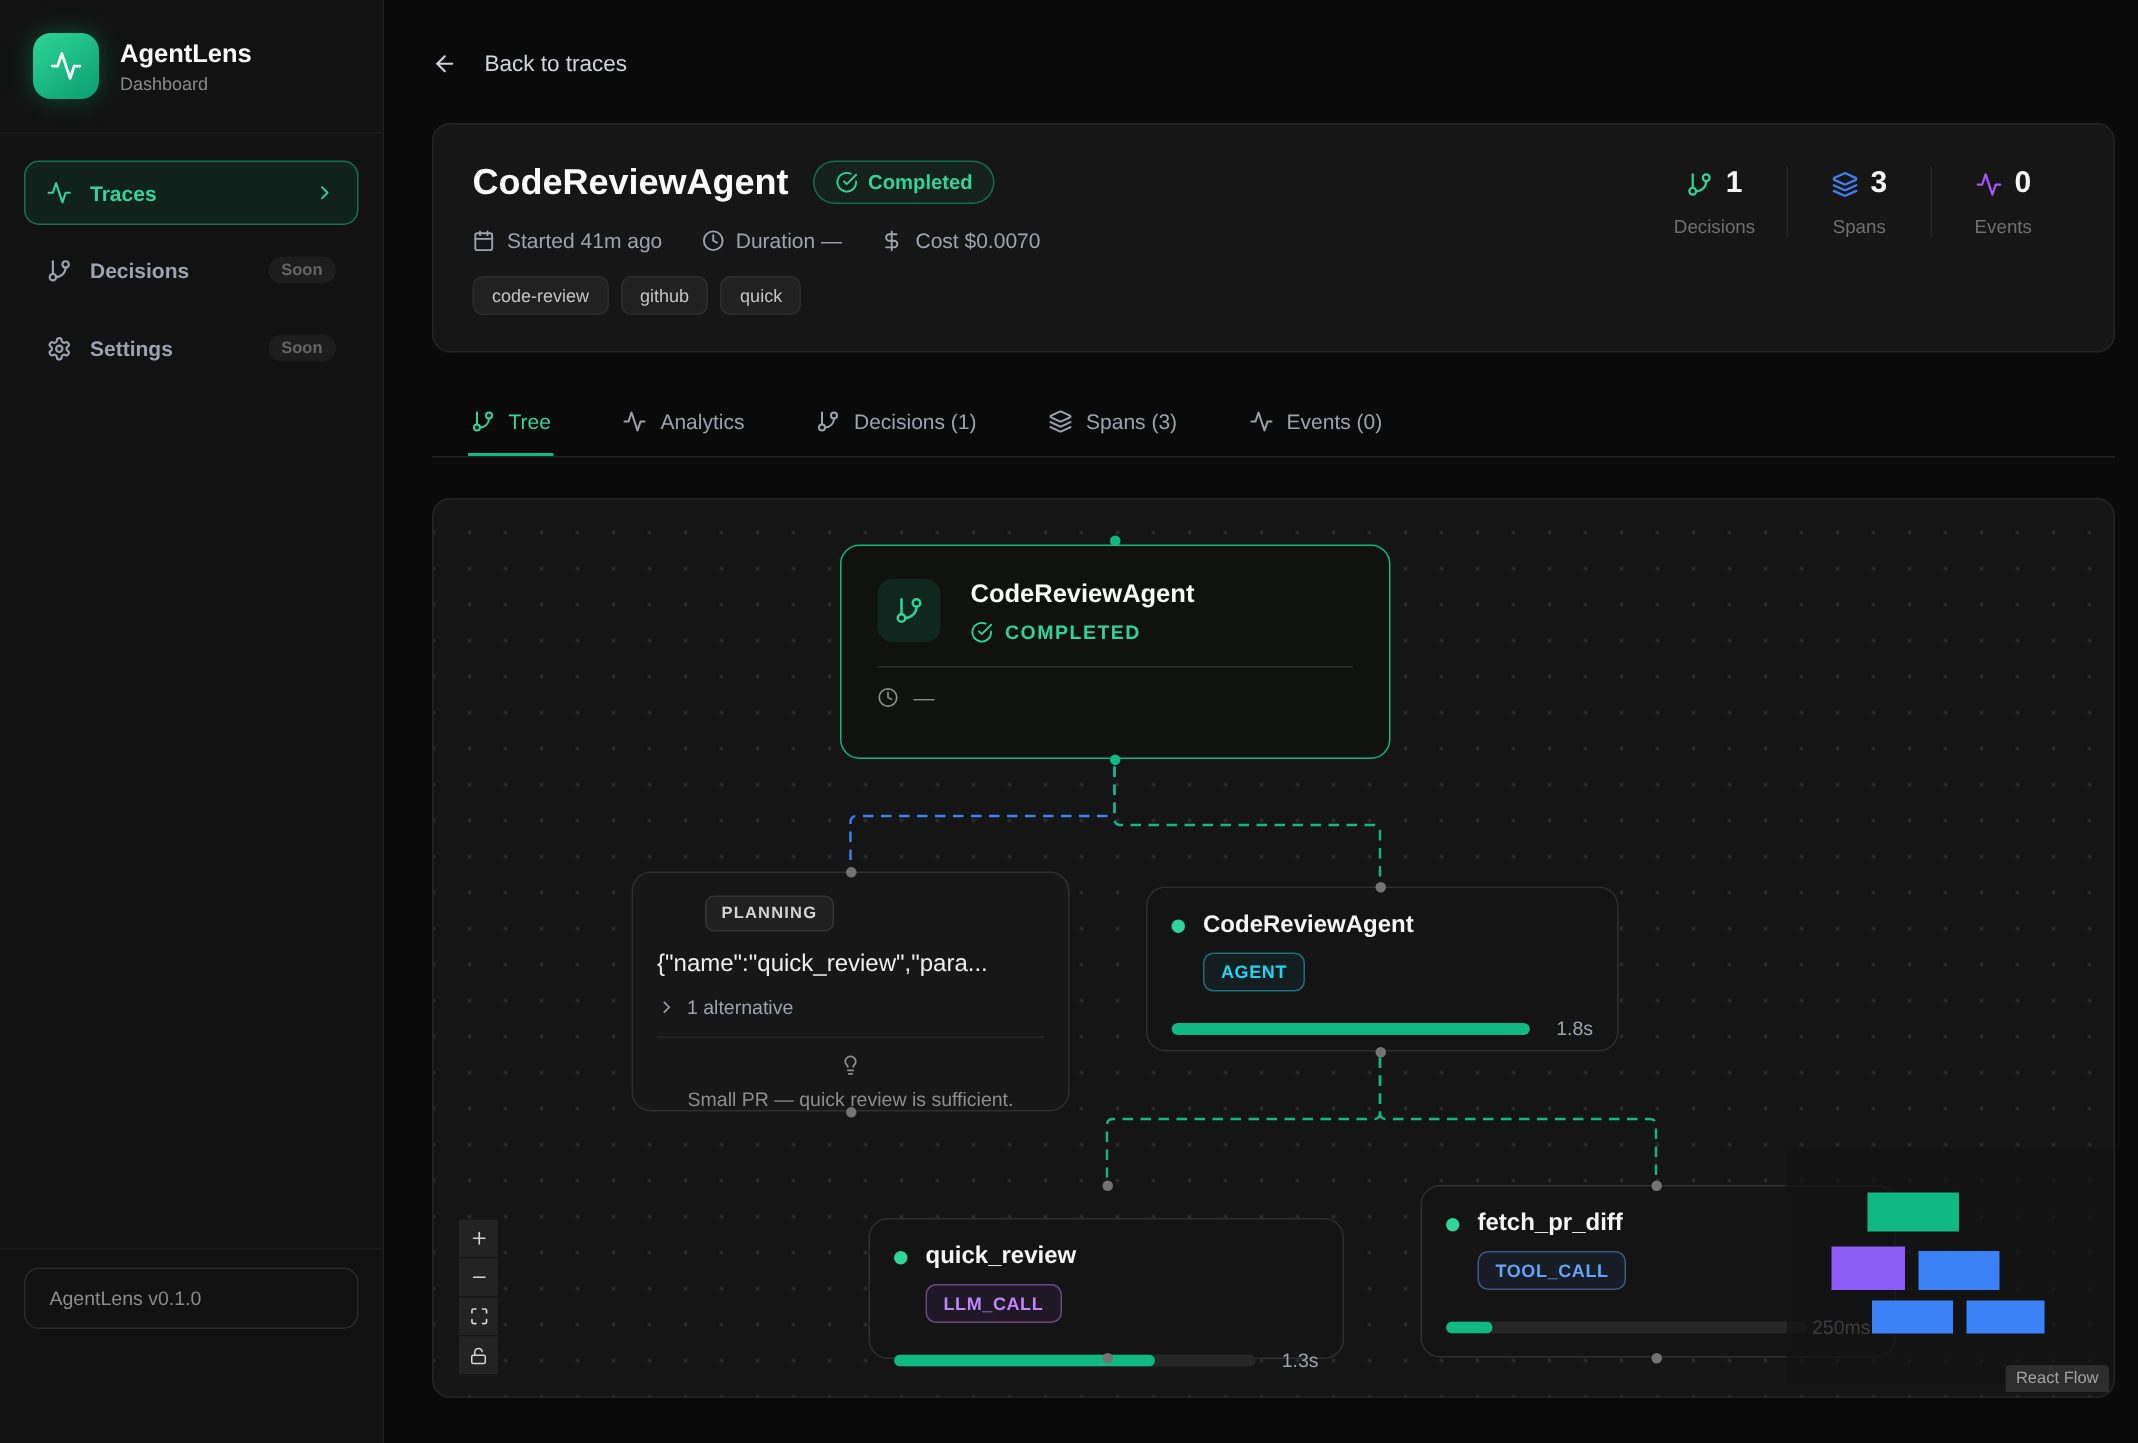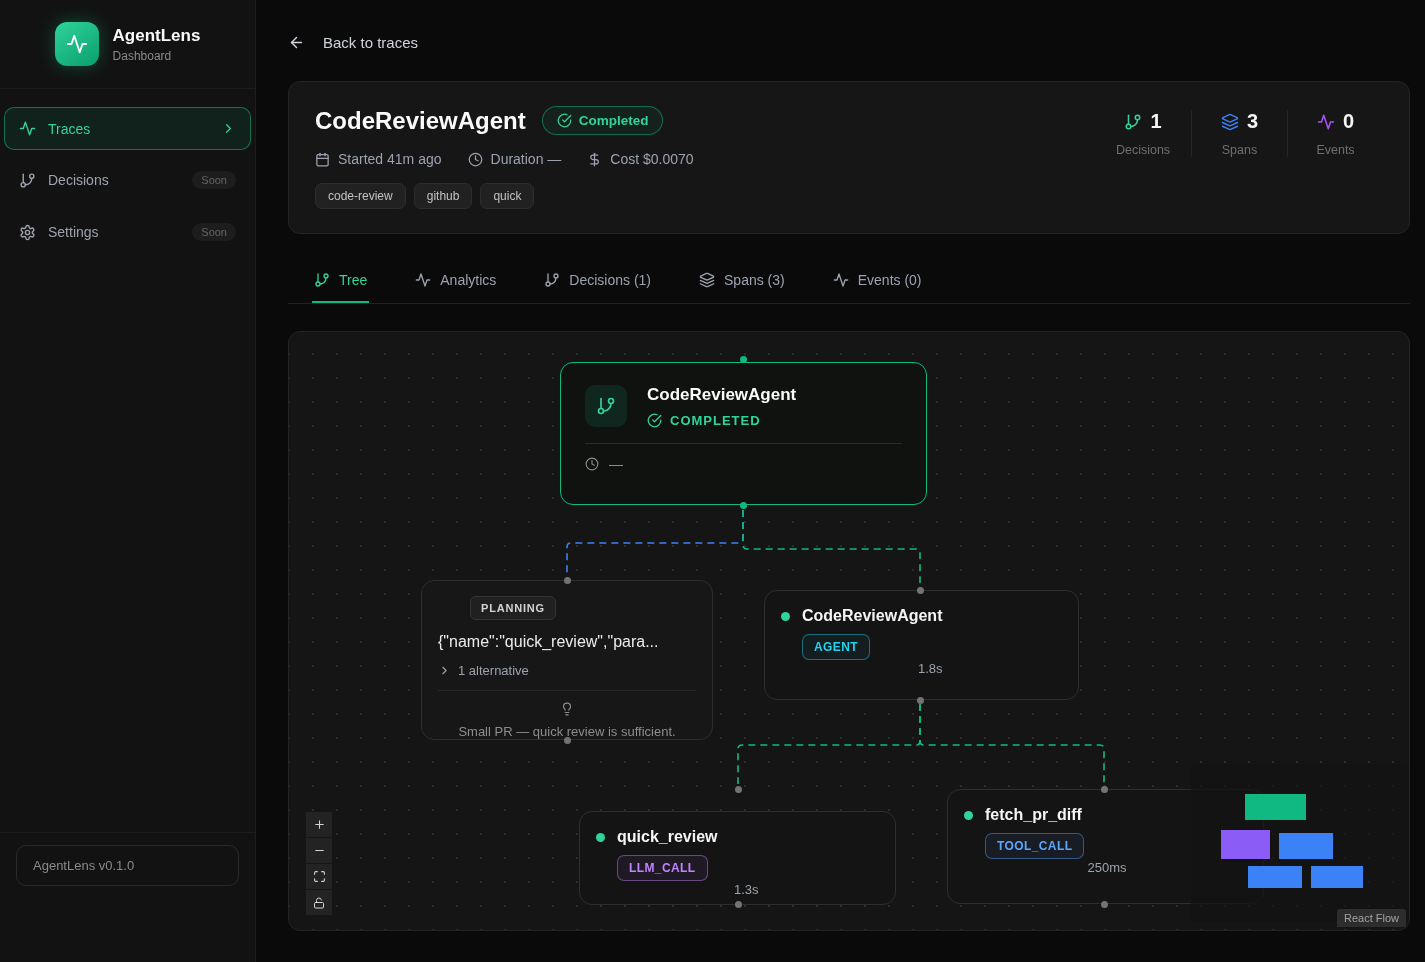--- a/index.html
+++ b/index.html
@@ -1,25 +1,25 @@
 <!DOCTYPE html>
 <html><head>
 <meta charset="utf-8">
 <style>
   * { margin:0; padding:0; box-sizing:border-box; }
   html,body { width:1425px; height:962px; background:#0a0a0a; font-family:"Liberation Sans","DejaVu Sans",sans-serif; color:#e5e5e5; overflow:hidden; }
   .ic { fill:none; stroke:currentColor; stroke-width:2; stroke-linecap:round; stroke-linejoin:round; flex:none; }
 
   
   .sidebar { position:fixed; left:0; top:0; width:256px; height:962px; background:#121212; border-right:1px solid #1e1e1e; }
-  .brand { display:flex; align-items:center; gap:14px; padding:22px 22px; border-bottom:1px solid #1d1d1d;justify-content:center; }
+  .brand { display:flex; align-items:center; gap:14px; padding:22px 22px; border-bottom:1px solid #1d1d1d; }
   .brand-logo { width:44px; height:44px; border-radius:12px; background:linear-gradient(145deg,#2fd49a,#0a9e6e); display:flex; align-items:center; justify-content:center; color:#fff; box-shadow:0 0 18px rgba(16,185,129,.35); }
   .brand-title { font-size:17px; font-weight:bold; color:#fafafa; }
   .brand-sub { font-size:12px; color:#8a8a8a; margin-top:3px; }
-  .nav { padding:18px 4px; }
+  .nav { padding:18px 16px;font-weight:bold; }
   .nav-item { display:flex; align-items:center; gap:12px; padding:12px 14px; border-radius:10px; margin-bottom:8px; font-size:14px; color:#9ca3af; border:1px solid transparent; cursor:pointer; }
   .nav-item.active { background:rgba(16,185,129,.09); border-color:rgba(16,185,129,.55); color:#34d399; }
   .nav-item .grow { flex:1; }
   .soon { background:#1d1d1d; color:#646464; font-size:11px; padding:3px 9px; border-radius:999px; }
   .side-footer { position:absolute; left:0; right:0; bottom:64px; border-top:1px solid #1d1d1d; padding:12px 16px; }
   .version-box { border:1px solid #2a2a2a; border-radius:10px; padding:12px 16px; font-size:13px; color:#8a8a8a; }
 
   
   .main { margin-left:256px; width:1169px; padding:0 15px 0 32px; }
   .back-link { display:inline-flex; align-items:center; gap:18px; margin-top:34px; font-size:15px; color:#d1d5db; cursor:pointer; }
@@ -66,21 +66,21 @@
   .plan-reason { display:flex; align-items:center; gap:8px; margin-top:11px; font-size:13px; color:#8d8d8d;flex-direction:column; }
 
   .span-node { padding:16px 16px 0; }
   .span-head { display:flex; align-items:center; gap:12px; }
   .dot { width:9px; height:9px; border-radius:50%; background:#2fd49a; }
   .span-title { font-size:16px; font-weight:bold; color:#f5f5f5; }
   .type-badge { display:inline-block; margin:9px 0 0 21px; border-radius:7px; padding:5px 11px; font-size:12px; font-weight:bold; letter-spacing:.4px; }
   .type-agent { color:#22d3ee; border:1px solid rgba(34,211,238,.45); background:rgba(34,211,238,.06); }
   .type-llm { color:#c084fc; border:1px solid rgba(192,132,252,.45); background:rgba(168,85,247,.08); }
   .type-tool { color:#60a5fa; border:1px solid rgba(96,165,250,.45); background:rgba(59,130,246,.08); }
-  .prog-row { display:flex; align-items:center; margin-top:1px;flex-direction:column; }
+  .prog-row { display:flex; align-items:center; margin-top:17px; }
   .prog-track { flex:1; height:8px; border-radius:999px; background:#262626; overflow:hidden; }
   .prog-fill { height:100%; border-radius:999px; background:#10b981; }
   .prog-label { font-size:13px; color:#9ca3af; width:42px; text-align:right; }
 
   .agent-node { left:475px; top:258px; width:315px; height:110px; }
   .llm-node  { left:290px; top:479px; width:317px; height:94px; }
   .tool-node { left:658px; top:457px; width:317px; height:115px; }
 
   .controls { position:absolute; left:17px; top:480px; z-index:4; display:flex; flex-direction:column; }
   .ctrl-btn { width:26px; height:26px; background:#232323; color:#d4d4d4; display:flex; align-items:center; justify-content:center; border-bottom:1px solid #171717; cursor:pointer; }

